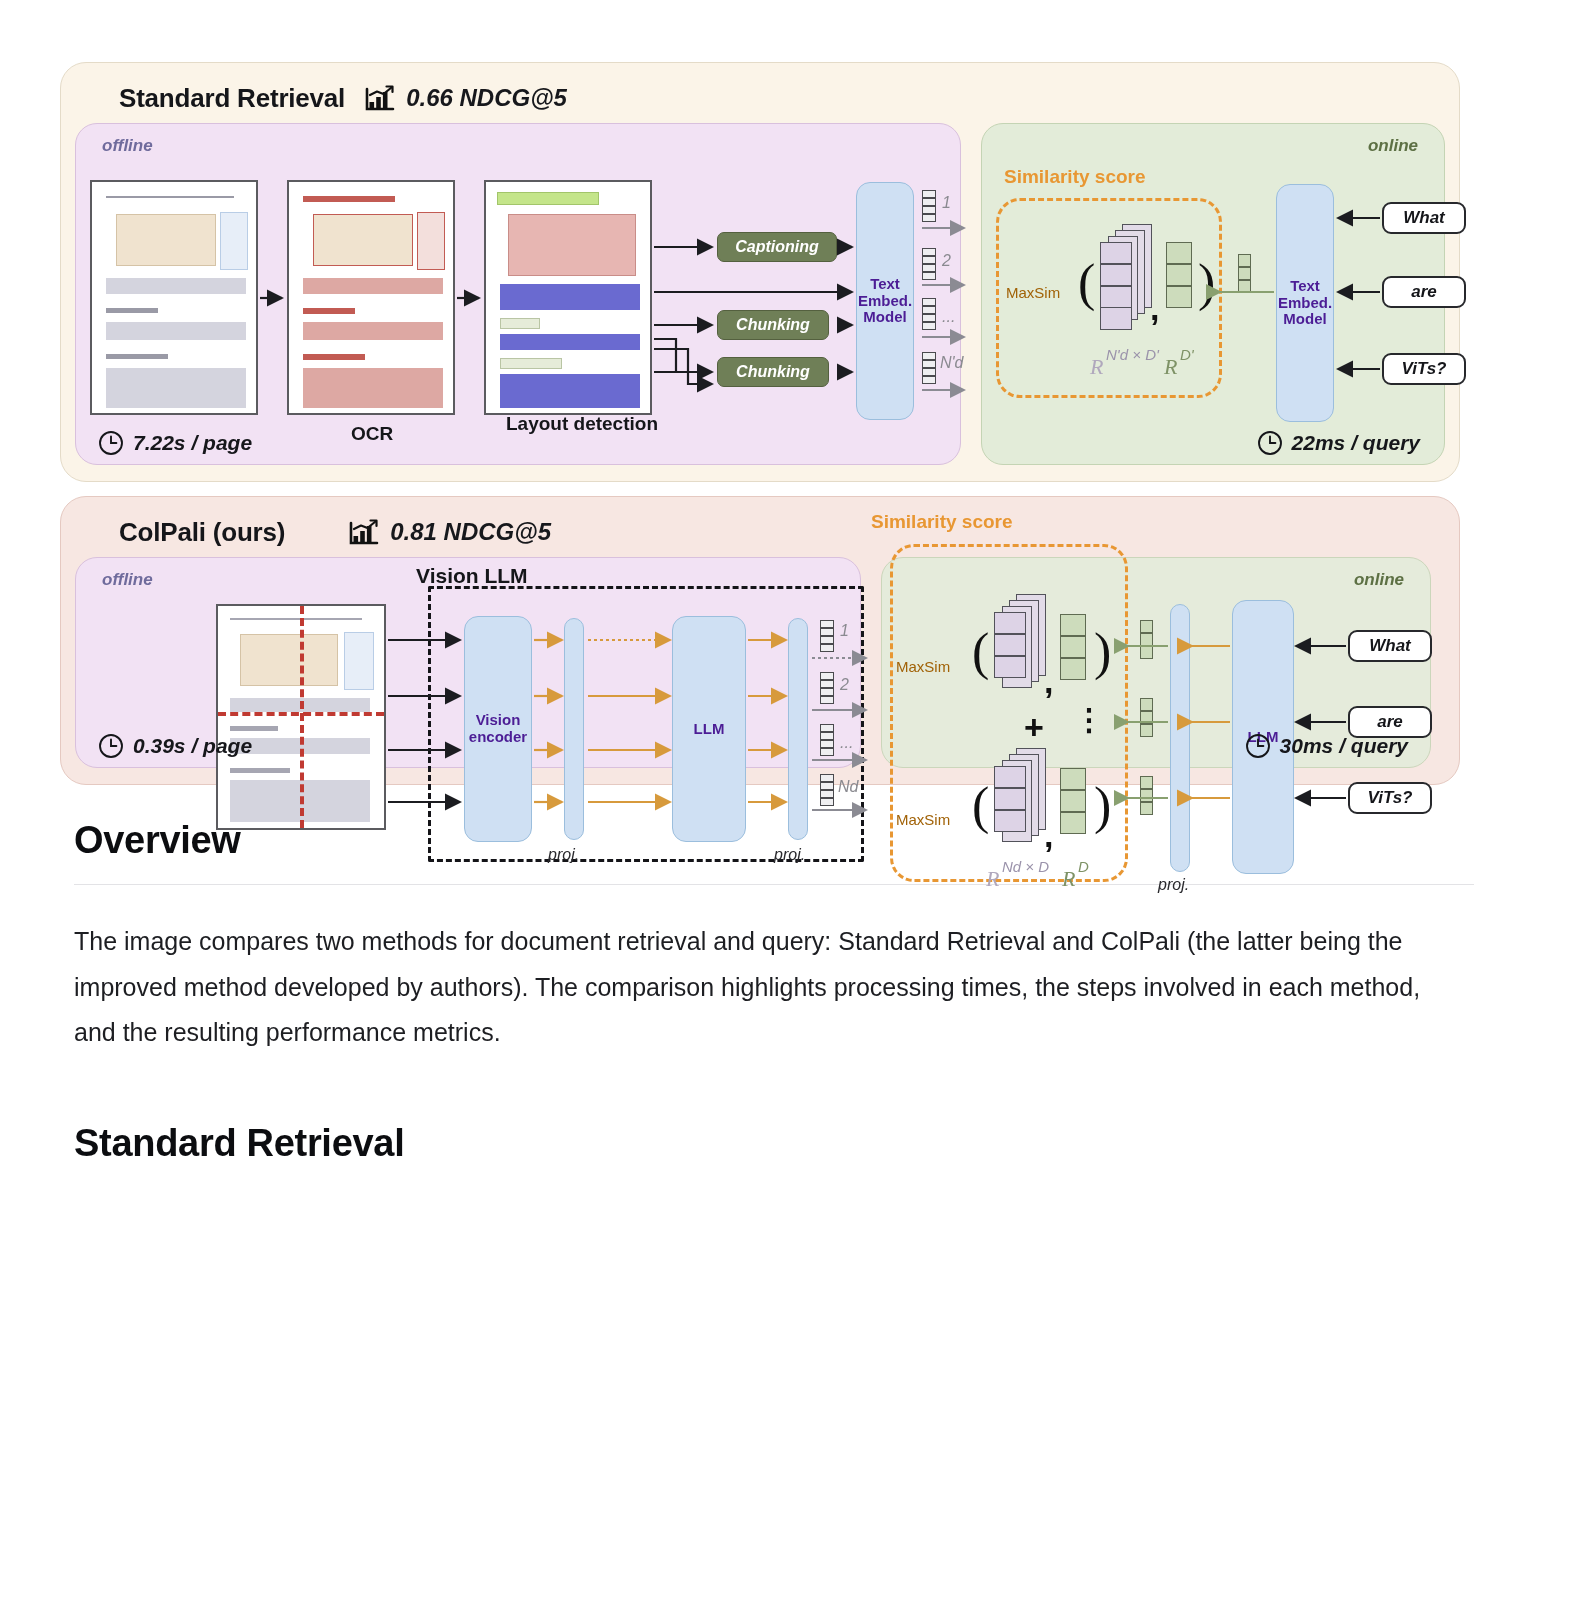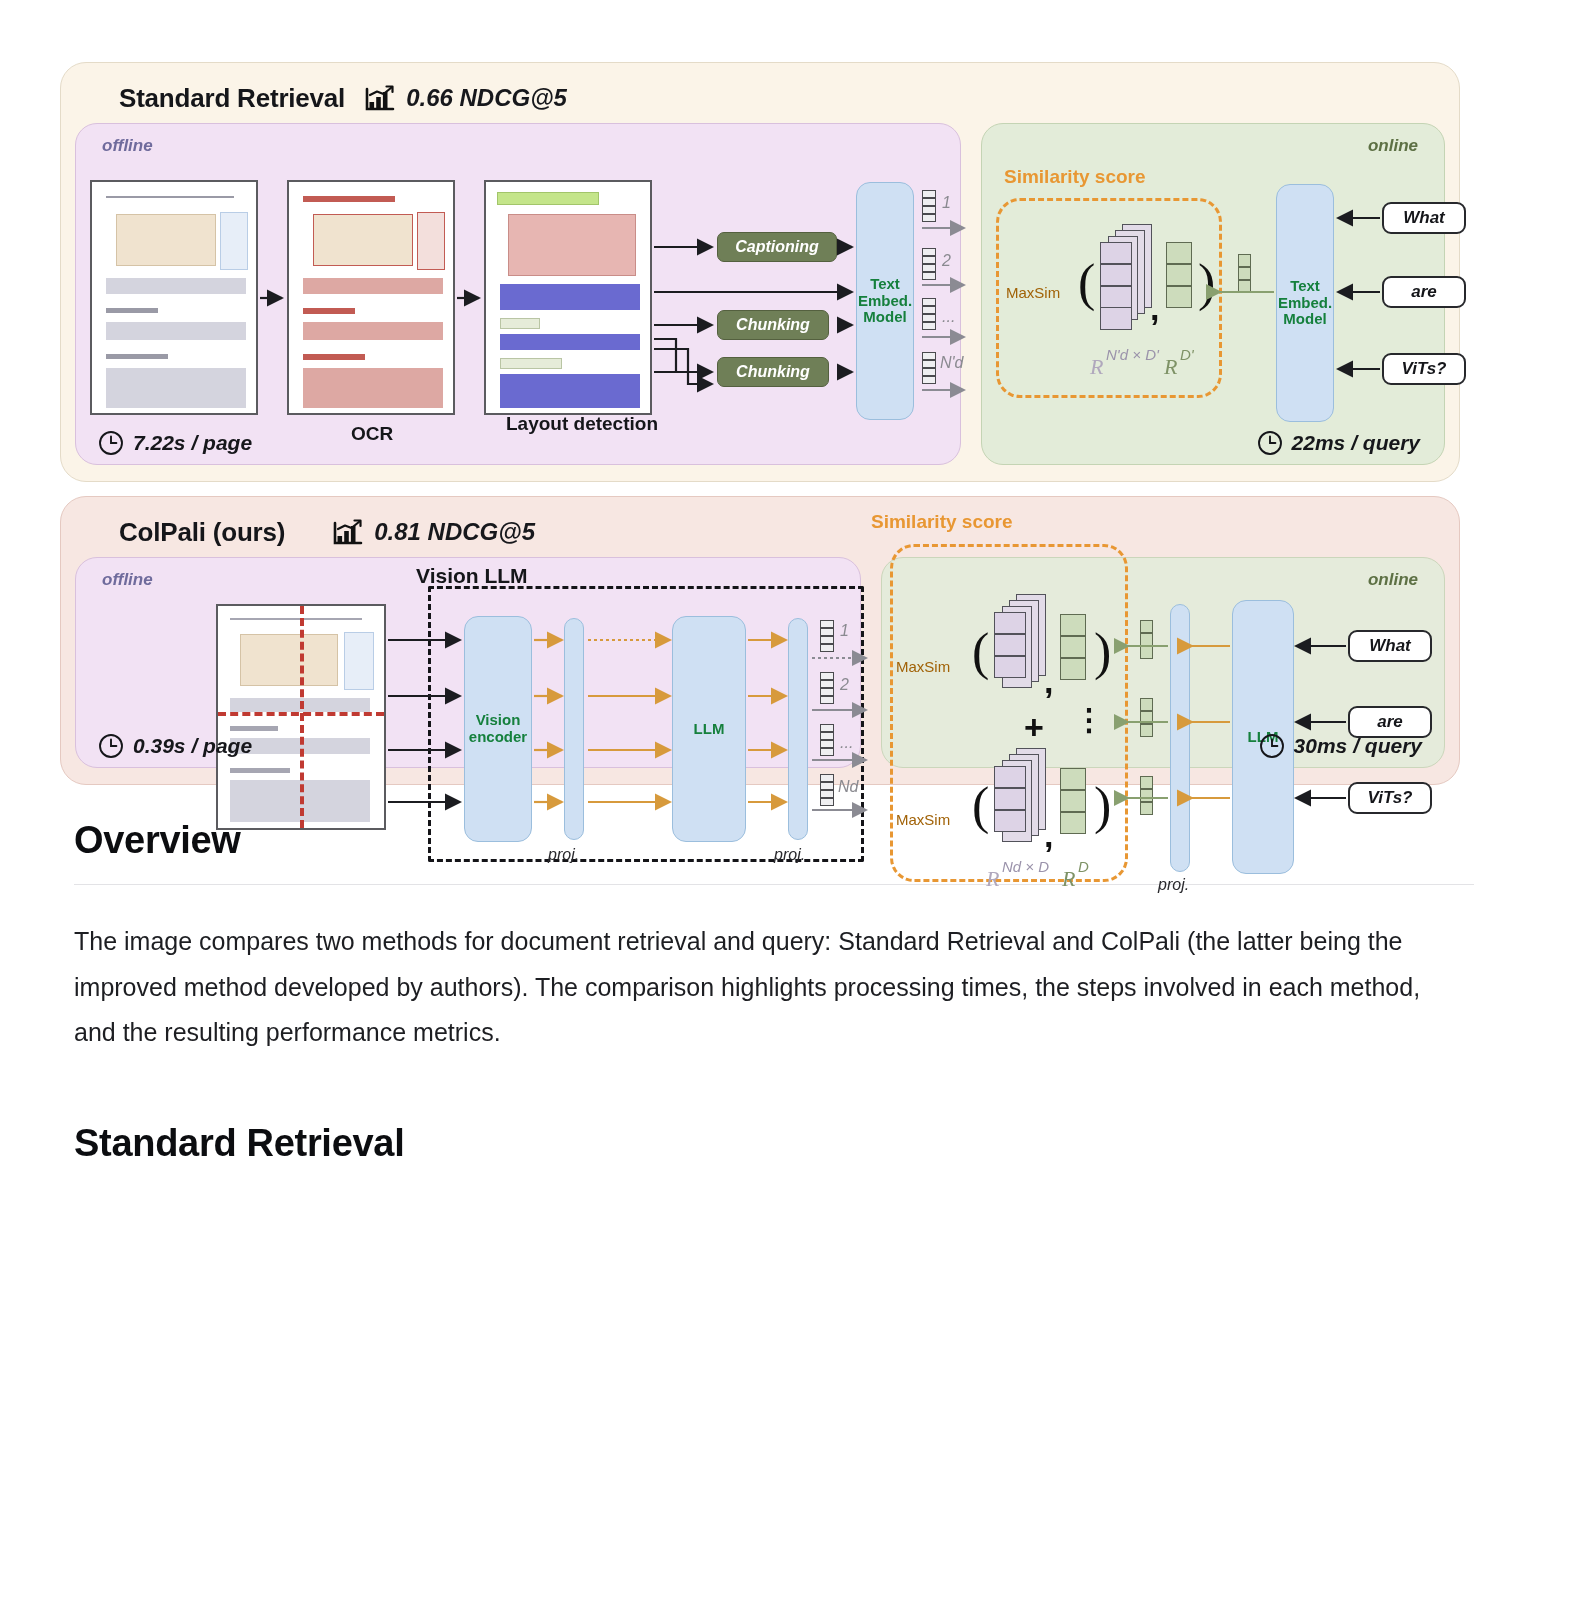--- a/index.html
+++ b/index.html
@@ -59,21 +59,21 @@
   }
   .card-standard {
     background: #fbf4e8;
     border: 1.5px solid #e4dbc8;
     padding: 14px 14px 16px 14px;
     height: 420px;
   }
   .card-colpali {
     background: #f7e7e2;
     border: 1.5px solid #e5c9c1;
-    padding: 14px 14px 16px 14px;
+    padding: 14px 28px 16px 14px;
     height: 289px;
   }
 
   .card-head {
     display: flex;
     align-items: center;
     gap: 20px;
     padding: 6px 0 10px 44px;
     height: 46px;
   }
@@ -149,21 +149,21 @@
   .doc-line { position:absolute; height:2px; background:#b9b9c4; }
   .doc-blk  { position:absolute; }
 
   .rrect {
     position: absolute;
     background: #cfe0f3;
     border: 1.2px solid #9bbedd;
     border-radius: 14px;
     display:flex; align-items:center; justify-content:center;
     text-align:center;
-    font-size: 15px; font-weight: 700; color:#15803d; line-height:1.12;
+    font-size: 15px; font-weight: 700; color:#4c1d95; line-height:1.12;
   }
   .pillbox {
     position:absolute;
     background: #6f7f57;
     border: 1.2px solid #54603f;
     border-radius: 7px;
     display:flex; align-items:center; justify-content:center;
     color:#fff; font-size:16px; font-style:italic; font-weight:600;
     white-space:nowrap;
   }
@@ -434,21 +434,21 @@
           </svg>
         </div>
 
       </div>
     </div>
 
     <div class="method-card card-colpali">
 
       <div class="card-head">
         <span class="m-name">ColPali (ours)</span>
-        <span class="metric-group" style="margin-left:28px;align-items:center;">
+        <span class="metric-group" style="margin-left:44px;align-items:center;">
           <svg class="chart-icon" width="30" height="26" viewBox="0 0 30 26">
             <path d="M2 4 L2 24 L28 24" stroke="#111" stroke-width="2.6" fill="none" stroke-linecap="round"></path>
             <rect x="4.5" y="17" width="4.6" height="6.5" fill="#111"></rect>
             <rect x="11.2" y="12" width="4.6" height="11.5" fill="#111"></rect>
             <rect x="17.9" y="7" width="4.6" height="16.5" fill="#111"></rect>
             <path d="M5 10 L12 6.5 L18.5 9 L26.5 2.5" stroke="#111" stroke-width="2.2" fill="none" stroke-linecap="round" stroke-linejoin="round"></path>
             <path d="M21.5 1.5 L27.5 1.5 L27.5 7" stroke="#111" stroke-width="2.2" fill="none" stroke-linecap="round" stroke-linejoin="round"></path>
           </svg>
           <span class="metric-val">0.81 NDCG@5</span>
         </span>

